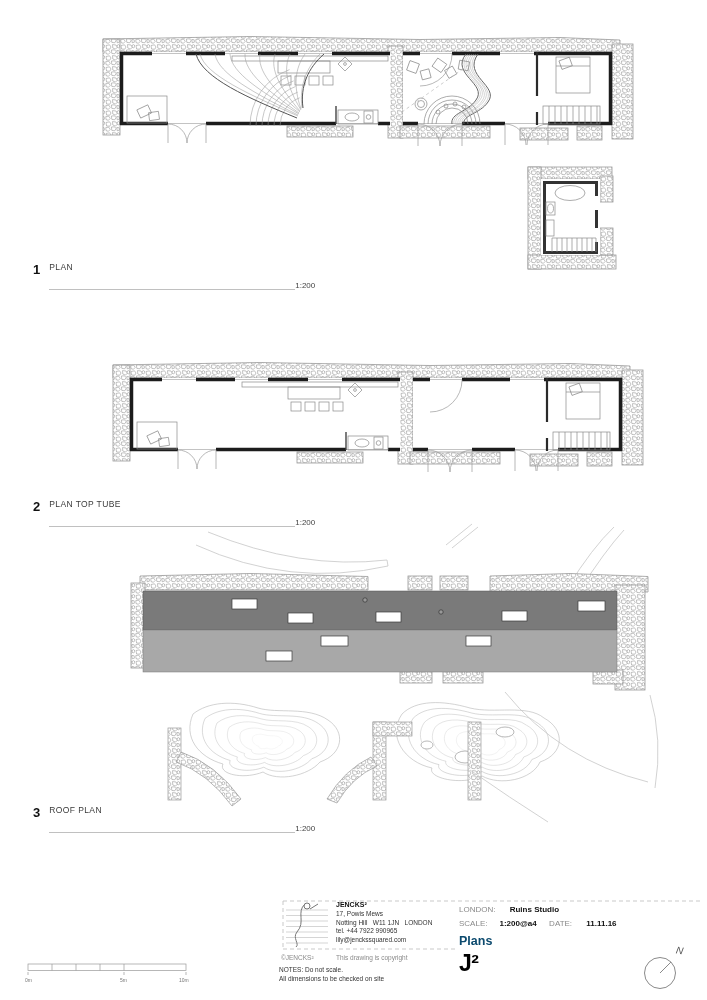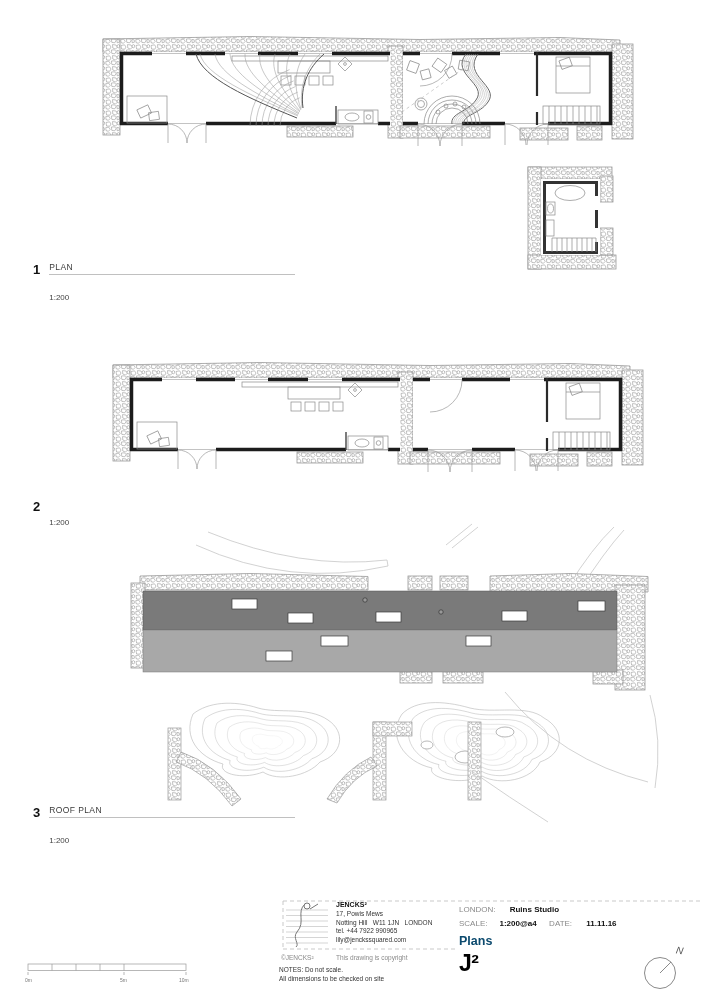--- a/index.html
+++ b/index.html
@@ -3,21 +3,21 @@
 <meta charset="utf-8">
 <style>
   html,body{margin:0;padding:0;}
   body{width:707px;height:1000px;position:relative;background:#fff;
        font-family:"Liberation Sans",sans-serif;overflow:hidden;}
   .abs{position:absolute;}
   svg{position:absolute;left:0;top:0;}
   
   .dlabel{position:absolute;left:33px;display:flex;align-items:flex-start;}
   .dnum{font-size:13px;font-weight:bold;color:#111;margin-right:9px;line-height:13px;}
-  .dcol{display:flex;flex-direction:column;}
+  .dcol{display:flex;flex-direction:row;}
   .dtitle{font-size:8.5px;color:#3a3a3a;letter-spacing:.4px;line-height:9px;
           display:inline-block;width:246px;border-bottom:1px solid #c0c0c0;padding-bottom:2px;}
   .dscale{font-size:8px;color:#444;margin-top:18px;}
   
   .tb{font-size:6.5px;color:#333;line-height:8.5px;}
   .firm{font-size:7px;font-weight:bold;color:#111;}
   .pre{white-space:pre;}
   .grey{color:#8a8a8a;}
   .projrow{font-size:8px;color:#8a8a8a;}
   .projrow b{color:#111;font-weight:bold;padding-left:12px;}
@@ -309,20 +309,21 @@
 <div class="dlabel" style="top:263px;">
   <span class="dnum">1</span>
   <span class="dcol">
     <span class="dtitle">PLAN</span>
     <span class="dscale">1:200</span>
   </span>
 </div>
 <div class="dlabel" style="top:500px;">
   <span class="dnum">2</span>
   <span class="dcol">
+    <span class="dtitle">PLAN TOP TUBE</span>
     <span class="dscale">1:200</span>
   </span>
 </div>
 <div class="dlabel" style="top:806px;">
   <span class="dnum">3</span>
   <span class="dcol">
     <span class="dtitle">ROOF PLAN</span>
     <span class="dscale">1:200</span>
   </span>
 </div>

